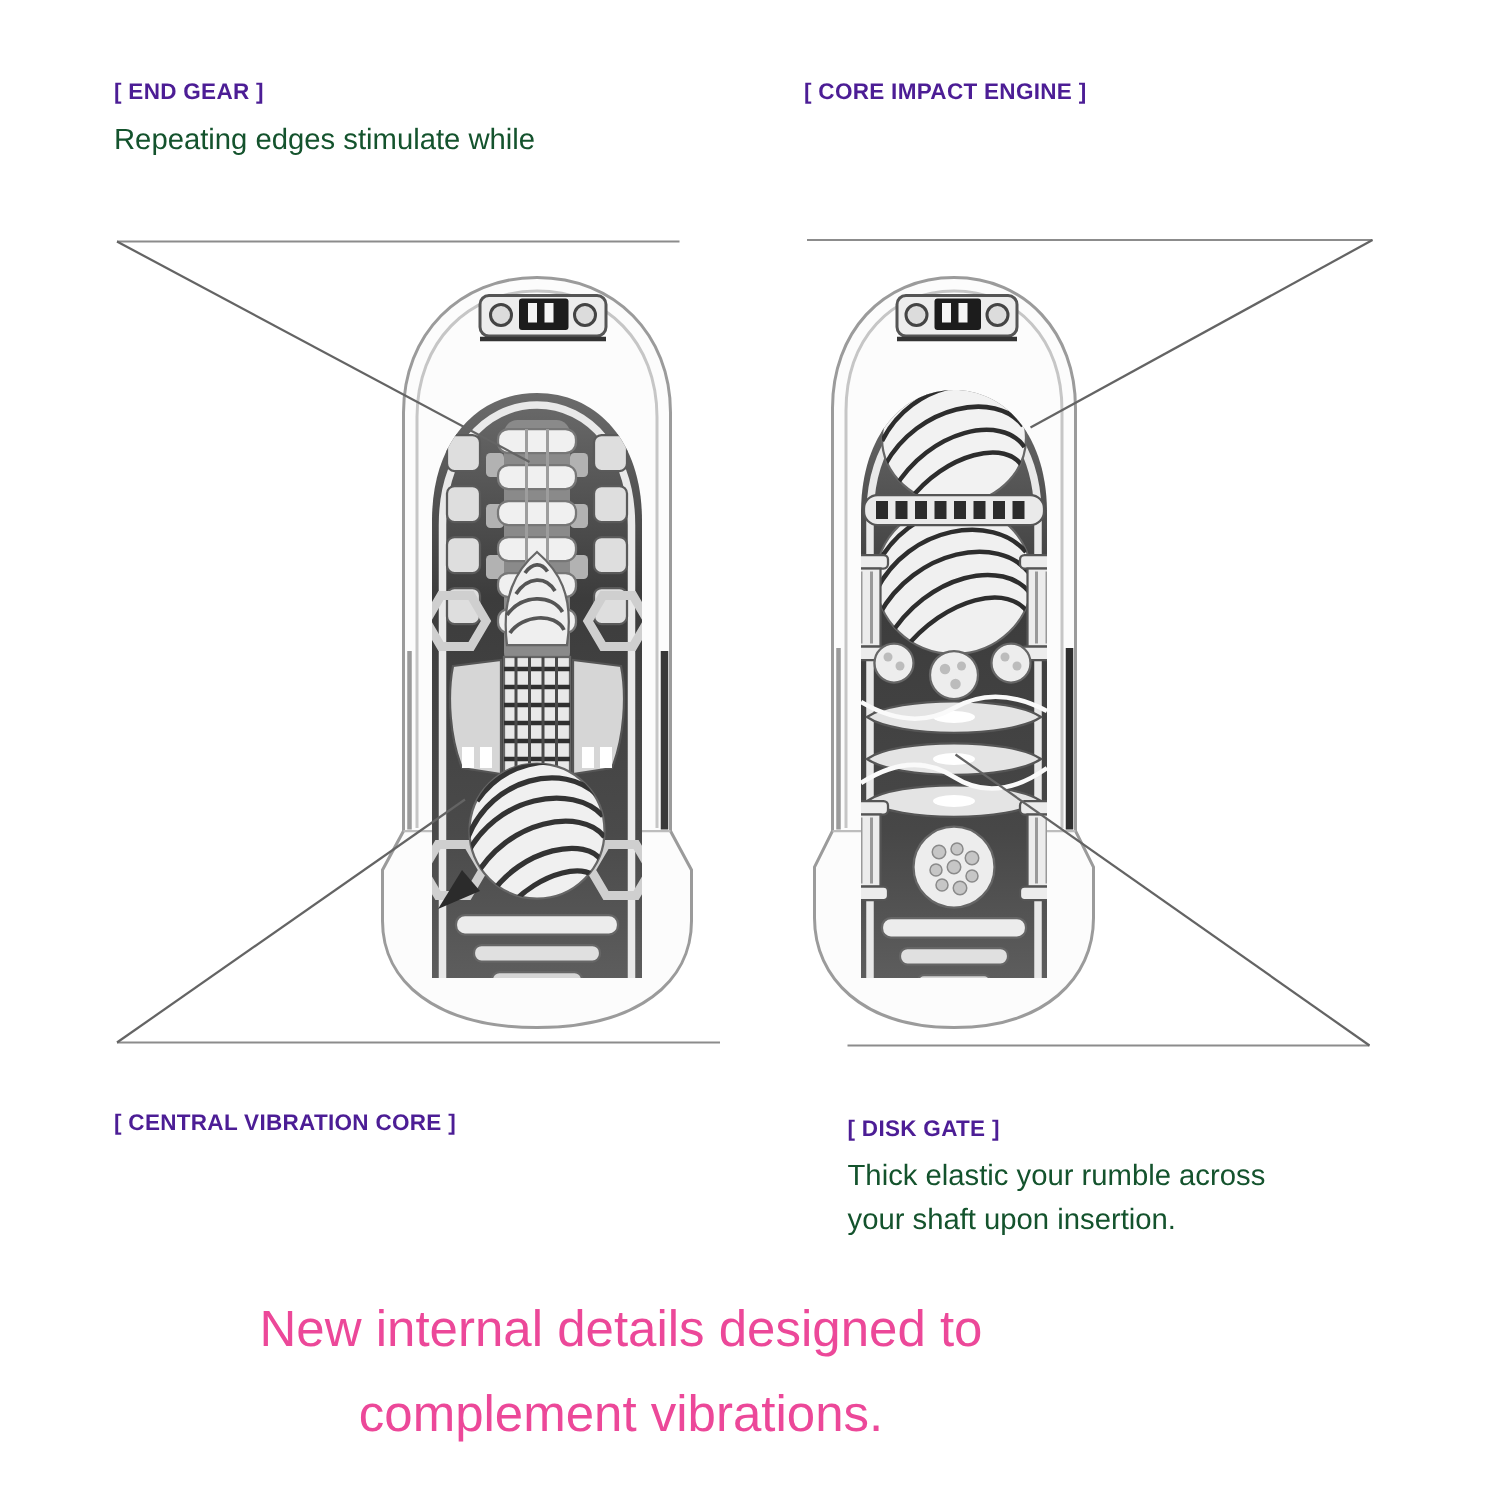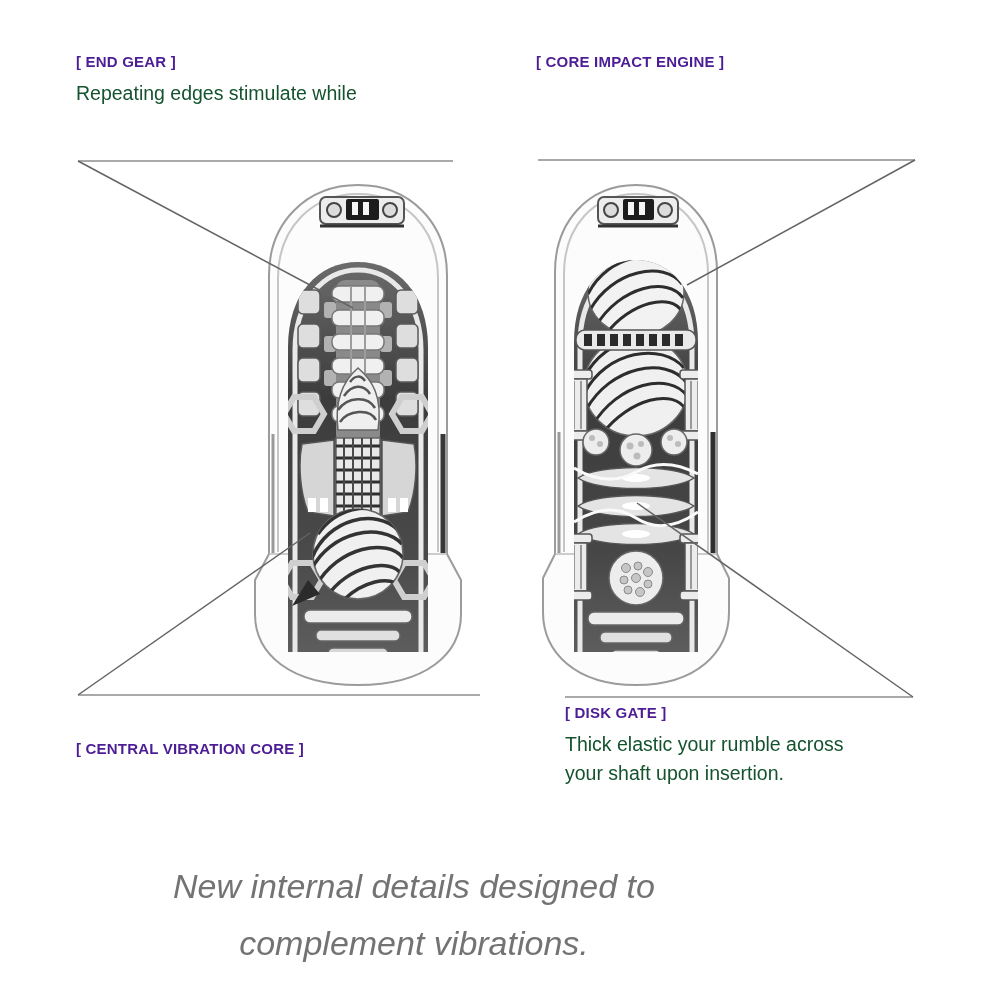--- a/index.html
+++ b/index.html
@@ -6,24 +6,24 @@
   body{
     width:1000px;height:1000px;position:relative;background:#ffffff;
     font-family:"Liberation Sans","DejaVu Sans",sans-serif;overflow:hidden;
   }
   .label{position:absolute;z-index:10;}
   .label-title{font-weight:bold;font-size:15px;color:#4c1d95;letter-spacing:.2px;white-space:nowrap;}
   .label-desc{margin-top:9px;font-size:19.5px;line-height:28.5px;color:#14532d;white-space:nowrap;}
   #label-end-gear{left:76px;top:53px;}
   #label-deep-impact{left:536px;top:53px;}
   #label-central-core{left:76px;top:704px;margin-top:36px;}
-  #label-disk-gate{left:565px;top:704px;}
+  #label-disk-gate{left:565px;top:744px;}
   #tagline{
     position:absolute;left:0;top:858px;width:828px;text-align:center;
-    font-size:34px;line-height:57px;color:#737373;z-index:10;font-style:italic;
+    font-size:34px;line-height:57px;color:#ec4899;z-index:10;
   }
   .device{position:absolute;z-index:2;}
   #device-left{left:248px;top:182px;}
   #device-right{left:538px;top:182px;}
   #leader-overlay{position:absolute;left:0;top:0;z-index:6;pointer-events:none;}
 </style>
 </head>
 <body>
 
 <div class="label" id="label-end-gear">

